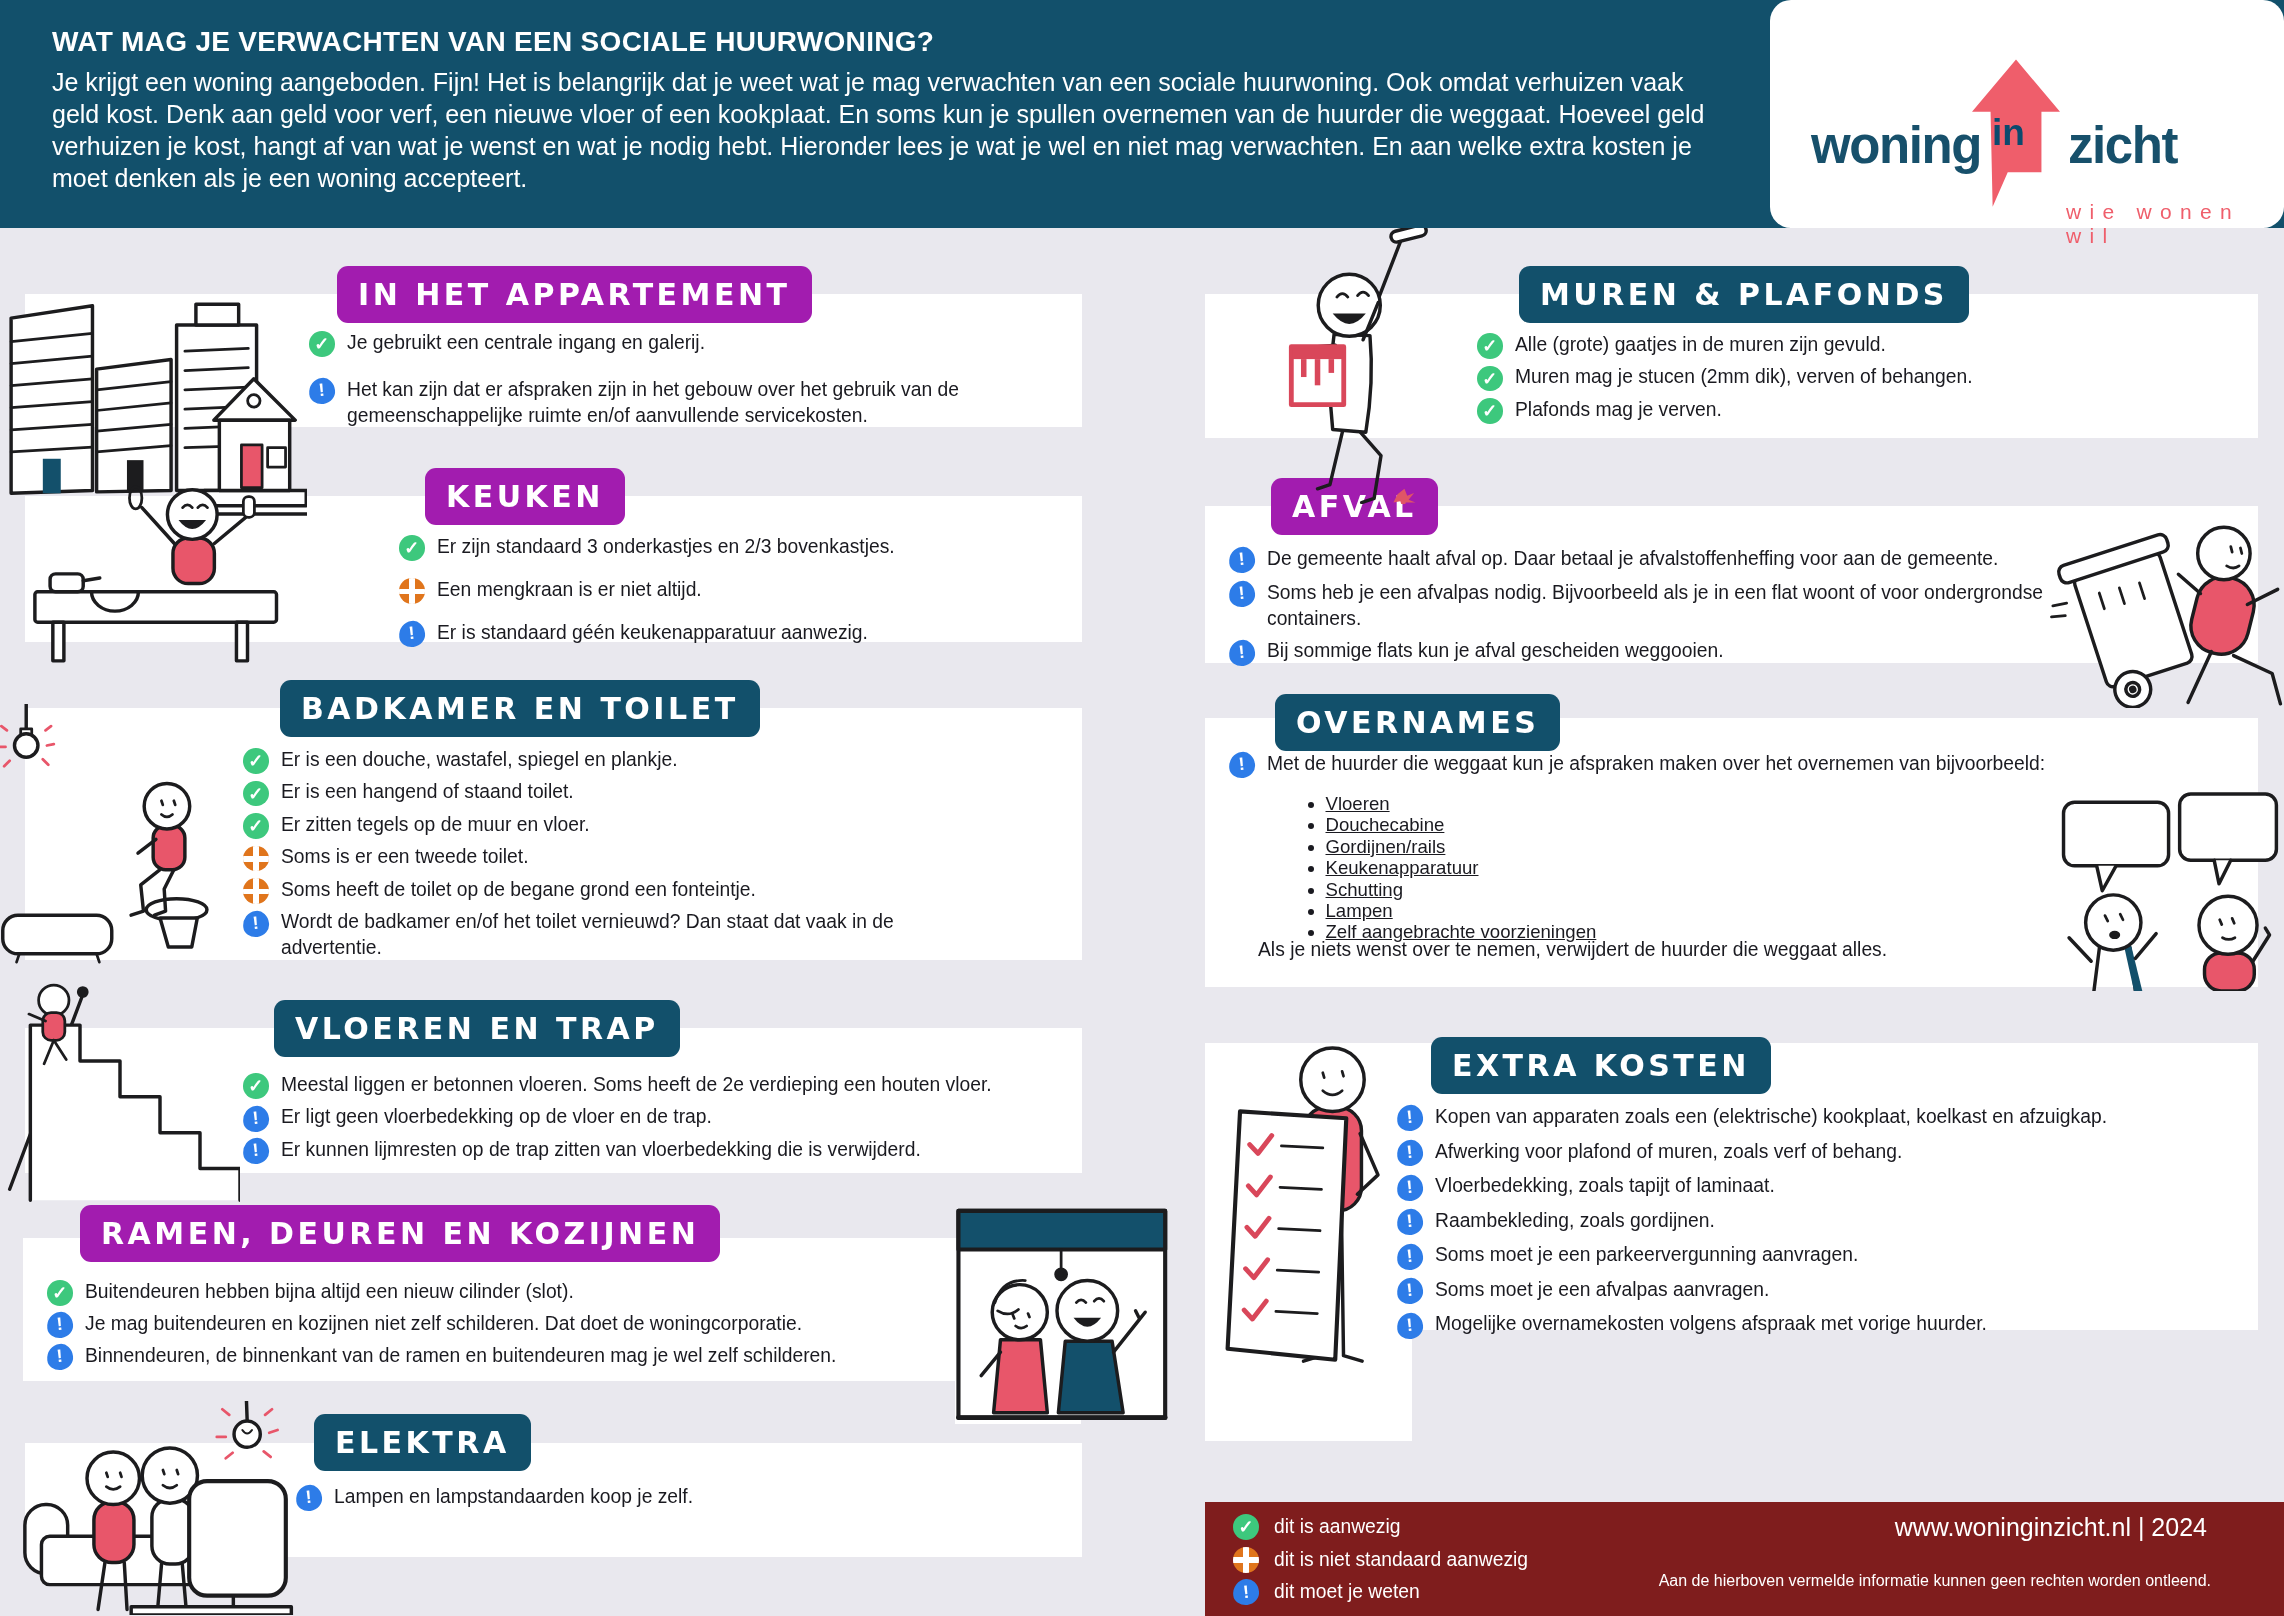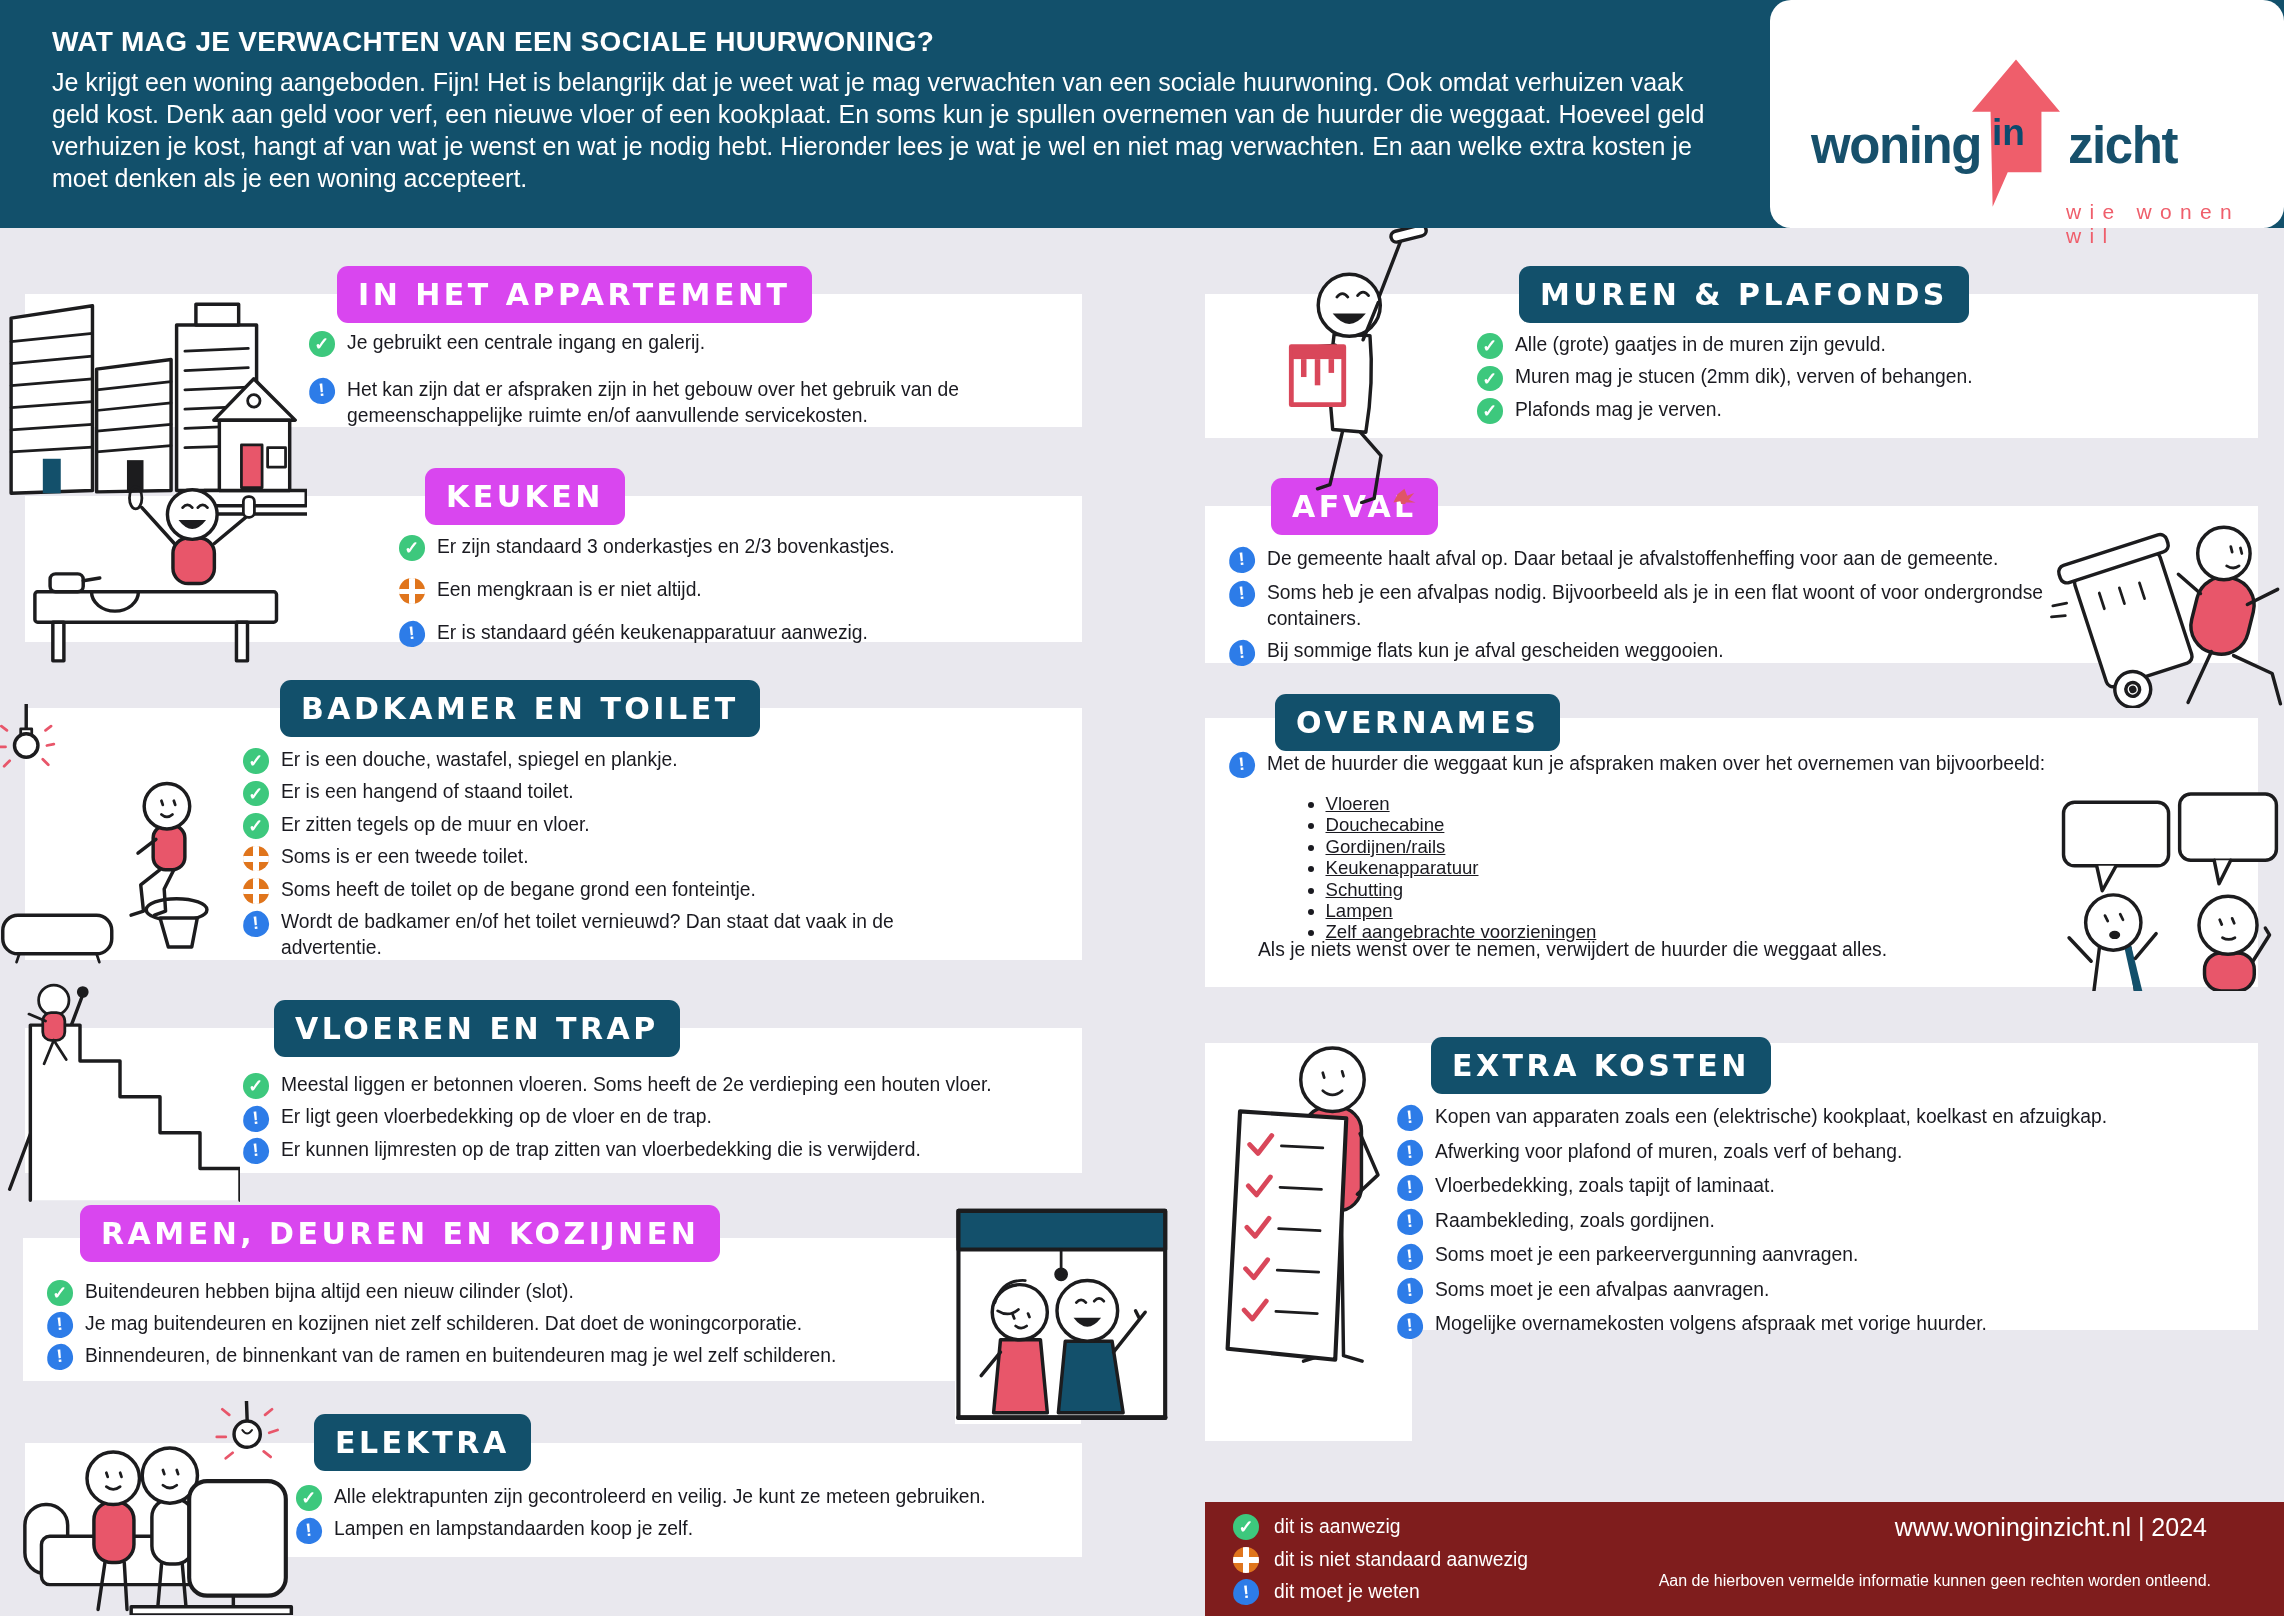--- a/index.html
+++ b/index.html
@@ -14,21 +14,21 @@
   .lg1{left:41px;top:116px;}
   .lg3{left:298px;top:116px;}
   .lg2{position:absolute;left:222px;top:112px;font-size:37px;font-weight:700;color:#0c4a6e;}
   .lghouse{position:absolute;left:202px;top:59px;width:88px;height:151px;}
   .lgtag{position:absolute;left:296px;top:200px;color:#ef5e6b;font-size:21px;letter-spacing:8.3px;}
   
   .band{position:absolute;background:#fff;}
   
   .badge{position:absolute;z-index:5;color:#fff;background:#12506b;border-radius:11px;padding:11px 21px;
          font-size:30px;font-weight:700;letter-spacing:3.5px;white-space:nowrap;font-family:"DejaVu Sans",sans-serif;}
-  .badge.red{background:#d946ef;text-align:center;}
+  .badge.red{background:#a21caf;text-align:center;}
   
   .list{position:absolute;z-index:4;display:flex;flex-direction:column;}
   .item{display:flex;gap:12.4px;align-items:flex-start;}
   .txt{font-size:19.3px;line-height:25.6px;color:#1a1a20;}
   .icn{position:relative;width:25.6px;height:25.6px;border-radius:50%;flex:0 0 25.6px;margin-top:1.4px;}
   .icn.chk{background:#3dc87d;}
   .icn.chk::after{content:"\2713";position:absolute;inset:0;display:flex;align-items:center;justify-content:center;
                   color:#fff;font-weight:700;font-size:18px;}
   .icn.pls{background:#e0751c;overflow:hidden;}
   .icn.pls::before{content:"";position:absolute;left:0;right:0;top:10.4px;height:5.5px;background:#fff;}
@@ -168,24 +168,20 @@
         <span class="icn exc"></span>
         <span class="txt">Je mag buitendeuren en kozijnen niet zelf schilderen. Dat doet de woningcorporatie.</span>
       </div>
     <div class="item">
         <span class="icn exc"></span>
         <span class="txt">Binnendeuren, de binnenkant van de ramen en buitendeuren mag je wel zelf schilderen.</span>
       </div>
   </div>
 
   <div class="list" style="left:296px;top:1484px;width:836px;gap:5.5px">
-    <div class="item">
-        <span class="icn chk"></span>
-        <span class="txt">Alle elektrapunten zijn gecontroleerd en veilig. Je kunt ze meteen gebruiken.</span>
-      </div>
     <div class="item">
         <span class="icn exc"></span>
         <span class="txt">Lampen en lampstandaarden koop je zelf.</span>
       </div>
   </div>
 
   <div class="list" style="left:1477px;top:332px;width:774px;gap:5.5px">
     <div class="item">
         <span class="icn chk"></span>
         <span class="txt">Alle (grote) gaatjes in de muren zijn gevuld.</span>

